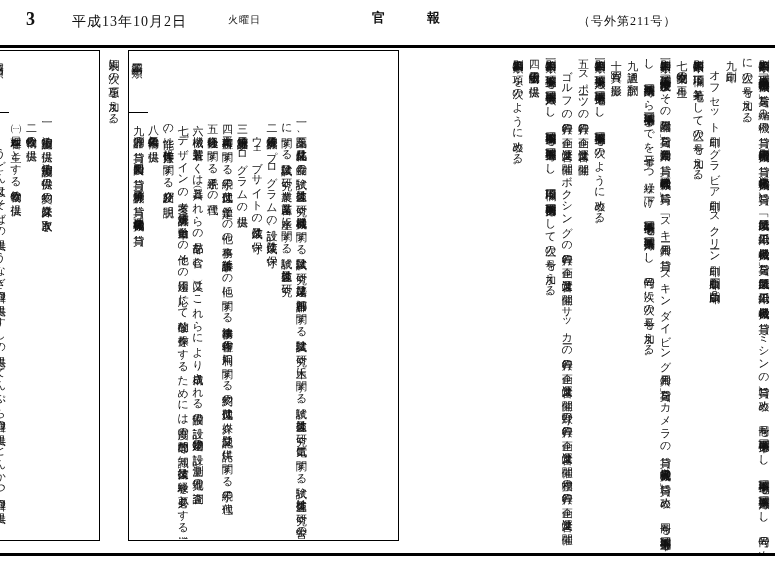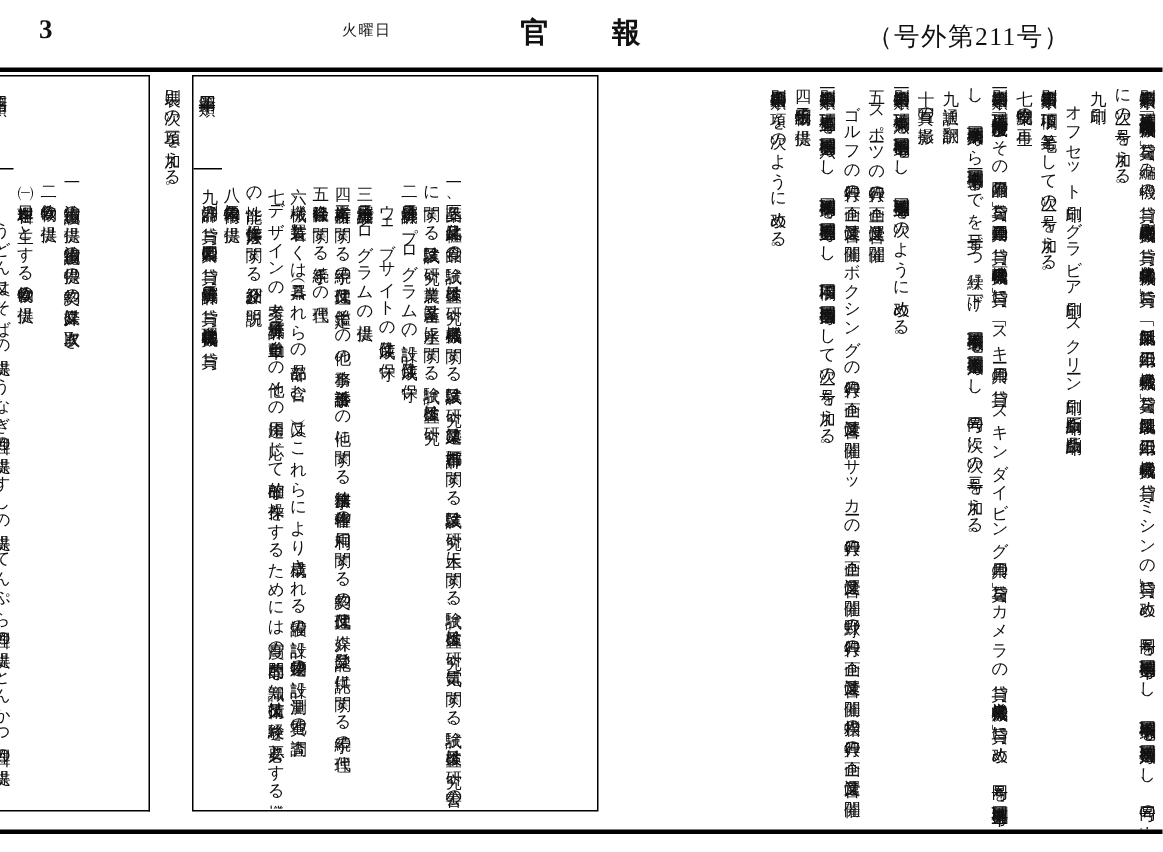--- a/index.html
+++ b/index.html
@@ -9,22 +9,22 @@
     background:#ffffff;
     color:#111;
     font-family:"Liberation Serif","DejaVu Serif",serif;
     overflow:hidden;
   }
   
   .header { position:absolute; top:0; left:0; width:775px; height:44px; }
   .pageno   { position:absolute; top:9px;  left:26px;  font-size:18px; font-weight:bold; letter-spacing:1px; }
   .date     { position:absolute; top:13px; left:72px;  font-size:14px; letter-spacing:1px; }
   .weekday  { position:absolute; top:13px; left:228px; font-size:10px; letter-spacing:1px; }
-  .title    { position:absolute; top:9px;  left:347px; font-size:19px; letter-spacing:42px; font-weight:bold; white-space:nowrap; }
-  .issue    { position:absolute; top:13px; left:578px; font-size:17px; letter-spacing:1px; }
+  .title    { position:absolute; top:9px;  left:372px; font-size:13px; letter-spacing:42px; font-weight:bold; white-space:nowrap; }
+  .issue    { position:absolute; top:13px; left:578px; font-size:12px; letter-spacing:1px; }
   .rule-top    { position:absolute; top:45px;  left:0; width:775px; height:3px; background:#000; }
   .rule-bottom { position:absolute; top:553px; left:0; width:775px; height:3px; background:#000; }
 
   
   .vtext {
     writing-mode:vertical-rl;
     text-orientation:mixed;
     word-break:break-all;
     line-break:anywhere;
     overflow:hidden;
@@ -61,20 +61,21 @@
     position:absolute; top:51px; left:100px;
     width:27px; height:500px;
     font-size:11px; line-height:27px; letter-spacing:0.45px;
   }
 </style>
 </head>
 <body>
 
 <div class="header">
   <span class="pageno">3</span>
+  <span class="date">平成13年10月2日</span>
   <span class="weekday">火曜日</span>
   <span class="title">官報</span>
   <span class="issue">（号外第211号）</span>
 </div>
 <div class="rule-top"></div>
 <div class="rule-bottom"></div>
 
 <div class="amendments vtext">
   <p>別表第四十類の項下欄第八号中「化学機械器具の貸与」を「編み機の貸与　印刷用機械器具の貸与　化学機械器具の貸与」に、「製紙用又は紙工用の機械器具の貸与」を「製紙用又は紙工用の機械器具の貸与　ミシンの貸与」に改め、同号を同項下欄第十号とし、同項下欄第七号を同項下欄第八号とし、同号の次に次の一号を加える。</p>
   <p>九　印刷</p>

